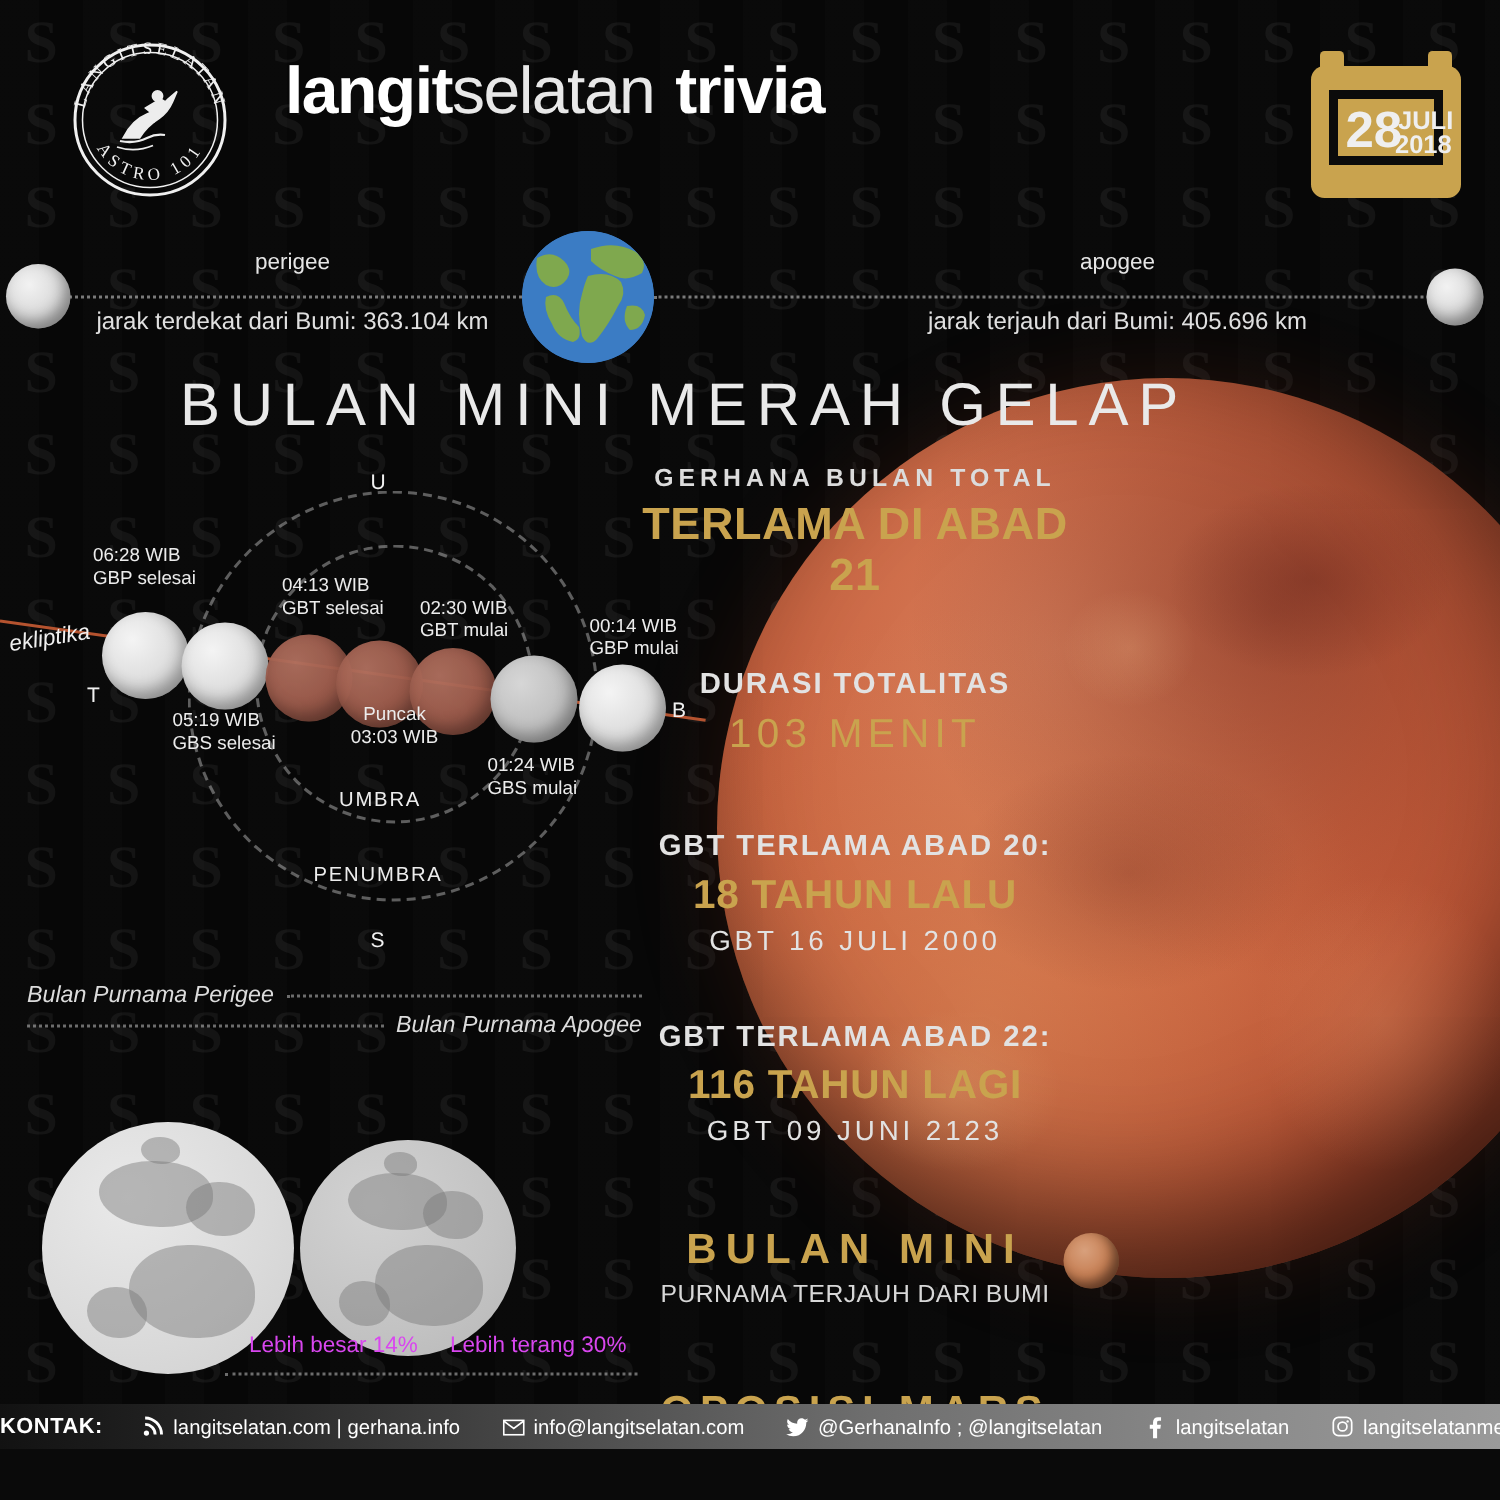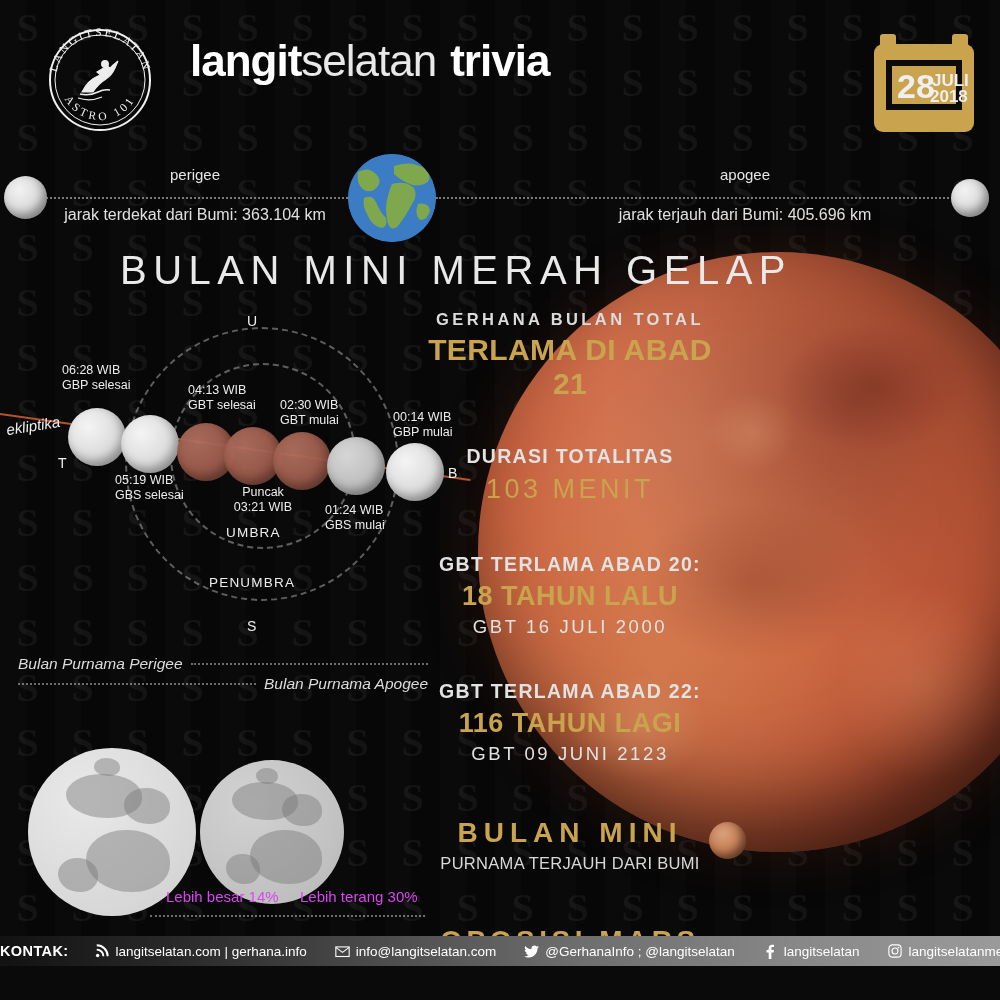--- a/index.html
+++ b/index.html
@@ -659,23 +659,23 @@
     </div>
     <div class="tl" style="left:325px;top:198px;">
       <div>01:24 WIB</div>
       <div>GBS mulai</div>
     </div>
     <div class="tl" style="left:393px;top:105px;">
       <div>00:14 WIB</div>
       <div>GBP mulai</div>
     </div>
 
-    <div class="tl" style="left:228px;top:180px;text-align:center;width:70px;">
+    <div class="tl" style="left:228px;top:164px;text-align:center;width:70px;">
       <div>Puncak</div>
-      <div>03:21 WIB</div>
+      <div>03:03 WIB</div>
     </div>
 
     <div class="zone-label" style="left:226px;top:220px;">UMBRA</div>
     <div class="zone-label" style="left:209px;top:270px;">PENUMBRA</div>
   </div>
 
   <div id="right-col">
     <div class="rc-small">GERHANA BULAN TOTAL</div>
     <div class="rc-gold-big" style="margin-top:4px;">TERLAMA DI ABAD 21</div>
 

